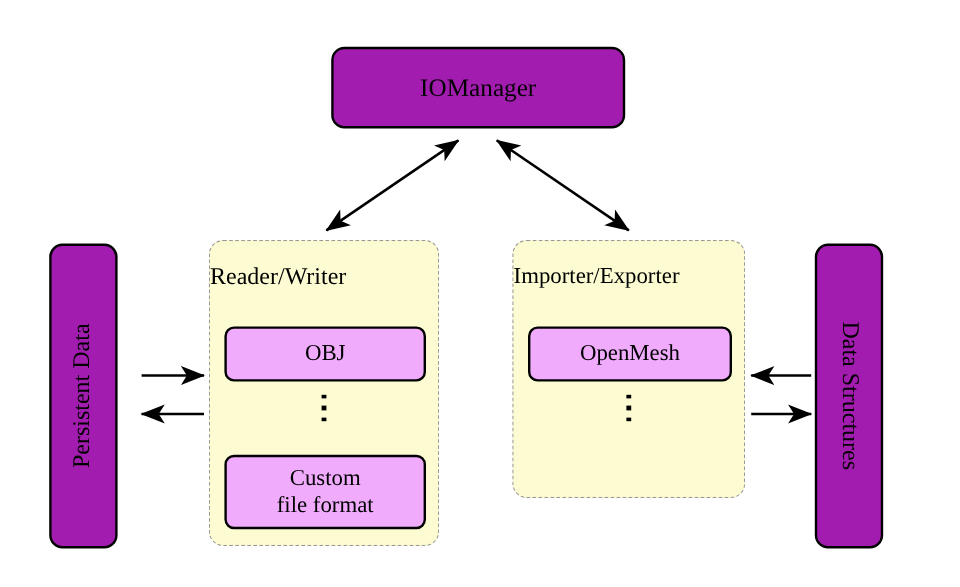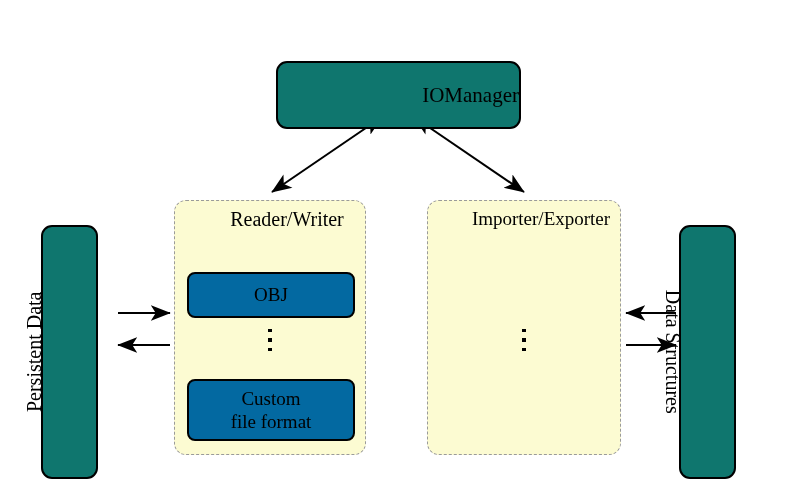--- a/index.html
+++ b/index.html
@@ -22,27 +22,26 @@
     width: 800px;
     height: 489px;
   }
 
   
   .node {
     position: absolute;
     box-sizing: border-box;
     border: 2.4px solid #000000;
     border-radius: 11px;
-    background: #0f766e;
+    background: #a21caf;
     display: flex;
     align-items: center;
-    justify-content: flex-end;
+    justify-content: center;
     text-align: center;
     line-height: 1.18;
-    margin-top: 22px;
   }
 
   .node-label {
     display: block;
     white-space: pre-line;
   }
 
   
   #io-manager {
     left: 276px;
@@ -87,45 +86,44 @@
   #group-readerwriter {
     left: 174px;
     top: 200px;
     width: 192px;
     height: 255px;
   }
   #group-importerexporter {
     left: 427px;
     top: 200px;
     width: 194px;
-    height: 255px;
+    height: 215px;
   }
 
   .group-title {
     position: absolute;
-    top: 8px;
+    top: 20px;
     left: 0;
     width: 100%;
-    text-align: center;
+    text-align: left;
     font-size: 20px;
     line-height: 1;
     white-space: nowrap;
-    padding-left: 17px;
   }
   #group-importerexporter .group-title {
     font-size: 19px;
   }
 
   
   .inner-node {
     position: absolute;
     box-sizing: border-box;
     border: 2.4px solid #000000;
     border-radius: 8px;
-    background: #0369a1;
+    background: #f0abfc;
     display: flex;
     align-items: center;
     justify-content: center;
     text-align: center;
     font-size: 19px;
     line-height: 1.22;
   }
   .inner-node .node-label { white-space: pre-line; }
 
   #node-obj {
@@ -248,20 +246,23 @@
 
     <div class="inner-node" id="node-custom-file">
       <span class="node-label">Custom
 file format</span>
     </div>
   </div>
 
   <div class="group" id="group-importerexporter">
     <div class="group-title">Importer/Exporter</div>
 
+    <div class="inner-node" id="node-openmesh">
+      <span class="node-label">OpenMesh</span>
+    </div>
 
     <div class="vdots">
       <i></i>
         <i></i>
         <i></i>
     </div>
 
   </div>
 
 </div>

